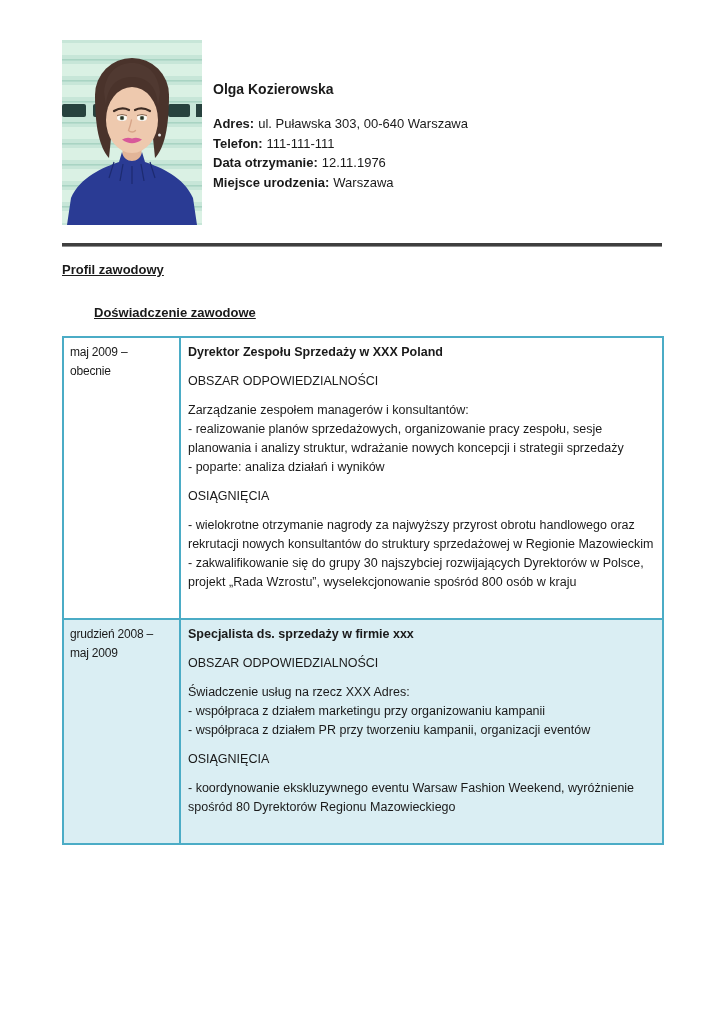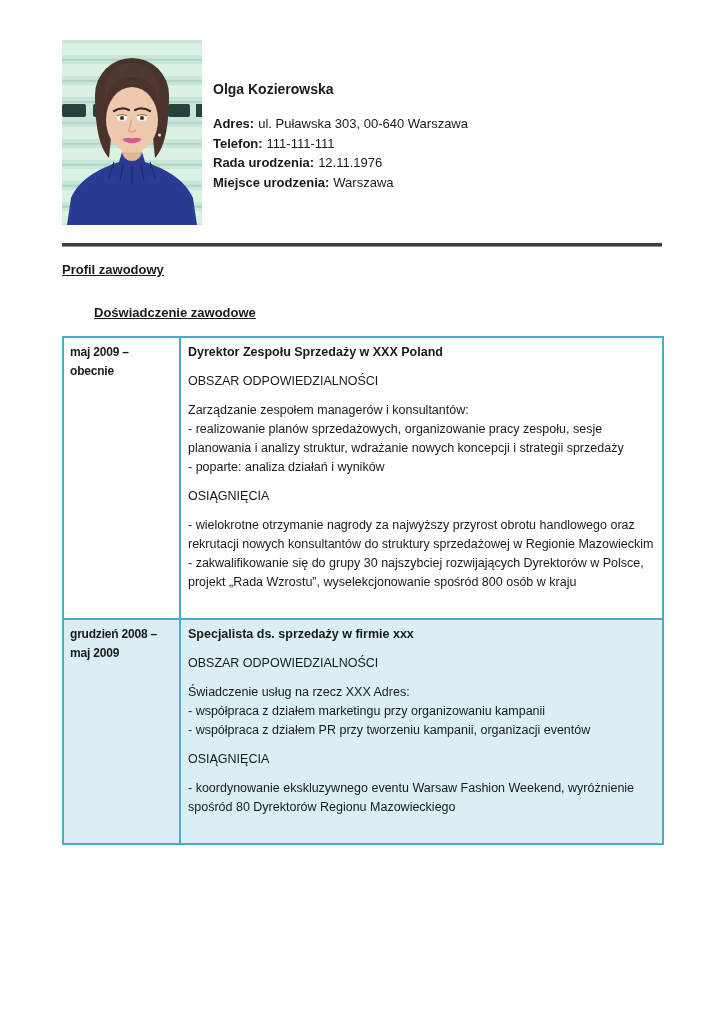--- a/index.html
+++ b/index.html
@@ -45,21 +45,21 @@
     margin-top: 16px; width: 600px;
     border-collapse: collapse; table-layout: fixed;
   }
   .exp-table td {
     border: 2px solid var(--table-border, #4bacc6);
     vertical-align: top;
     font-size: 12.5px; line-height: 19px;
     padding: 5px 8px 26px 7px;
   }
   td.period {
-    font-weight: bold; white-space: pre-line;
+    font-weight: normal; white-space: pre-line;
     font-size: 12px; letter-spacing: -0.2px;
     padding: 5px 8px 5px 6px;
   }
   .row-highlight td { background: var(--row-highlight, #daeef3); }
   .cell-title { font-weight: bold; margin-bottom: 10px; }
   .cell-para { margin-bottom: 10px; }
   .cell-para:last-child { margin-bottom: 0; }
 </style>
 </head>
 <body>
@@ -139,21 +139,21 @@
     </div>
     <div class="header-info">
       <div class="person-name">Olga Kozierowska</div>
       <div class="contact-line">
         <span class="contact-label">Adres:</span><span>ul. Puławska 303, 00-640 Warszawa</span>
       </div>
       <div class="contact-line">
         <span class="contact-label">Telefon:</span><span>111-111-111</span>
       </div>
       <div class="contact-line">
-        <span class="contact-label">Rada urodzenia:</span><span>12.11.1976</span>
+        <span class="contact-label">Data otrzymanie:</span><span>12.11.1976</span>
       </div>
       <div class="contact-line">
         <span class="contact-label">Miejsce urodzenia:</span><span>Warszawa</span>
       </div>
     </div>
   </div>
 
   <div class="divider"></div>
 
   <h2 class="section-heading">Profil zawodowy</h2>

